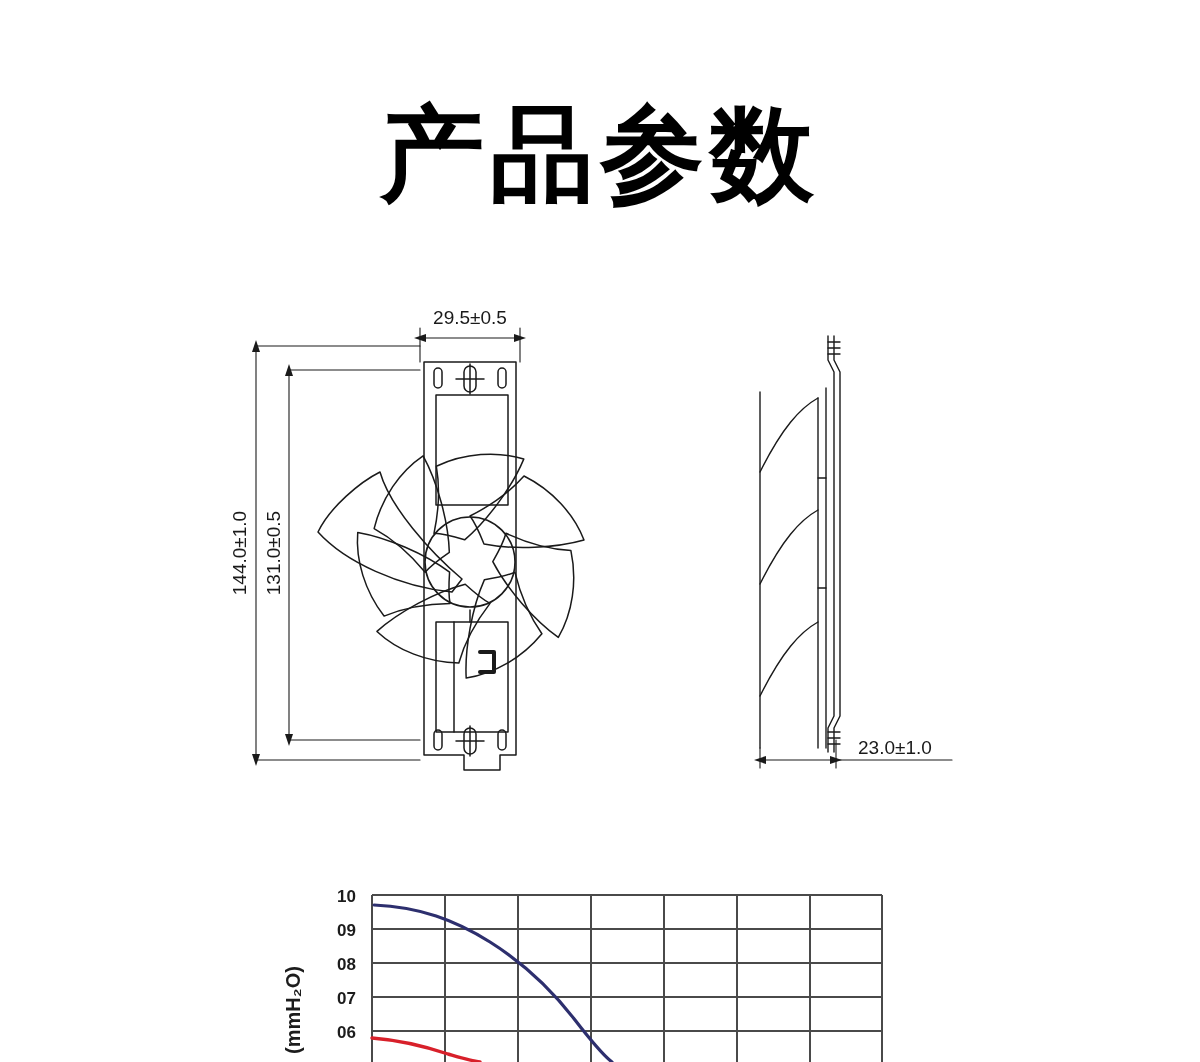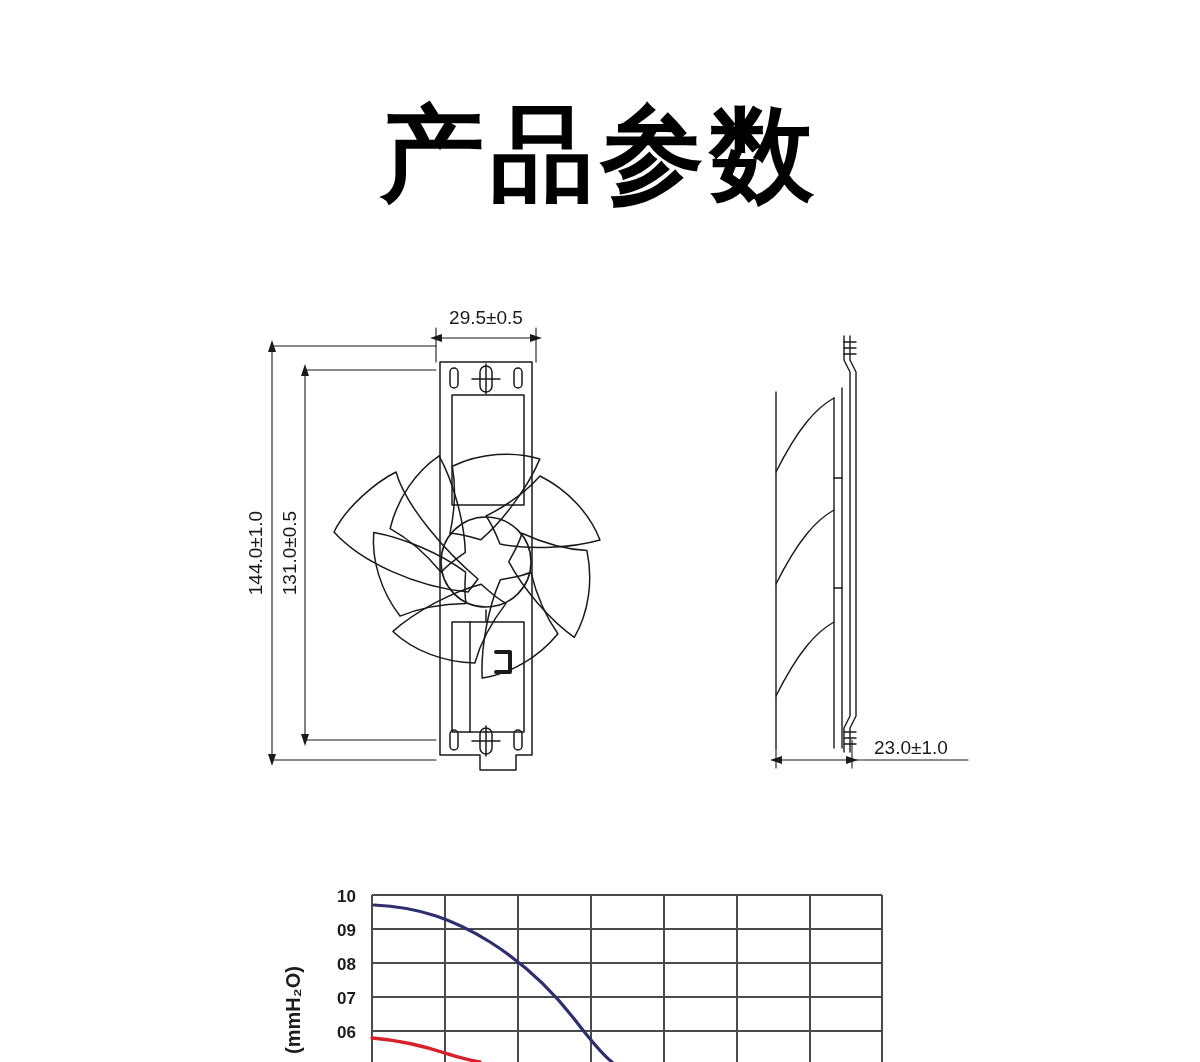--- a/index.html
+++ b/index.html
@@ -38,21 +38,21 @@
     line-height: 120px;
     font-weight: 700;
     letter-spacing: 6px;
     color: #000000;
     white-space: nowrap;
   }
 
   
   #drawing-block {
     position: absolute;
-    left: 16px;
+    left: 0;
     top: 300px;
     width: 963px;
     height: 520px;
   }
   #drawing-svg {
     position: absolute;
     left: 0;
     top: 0;
     width: 1200px;
     height: 520px;

